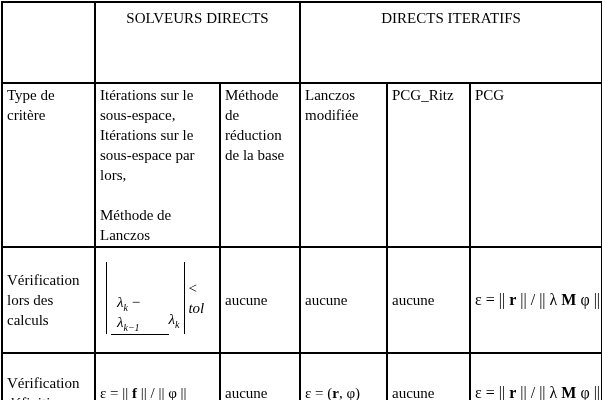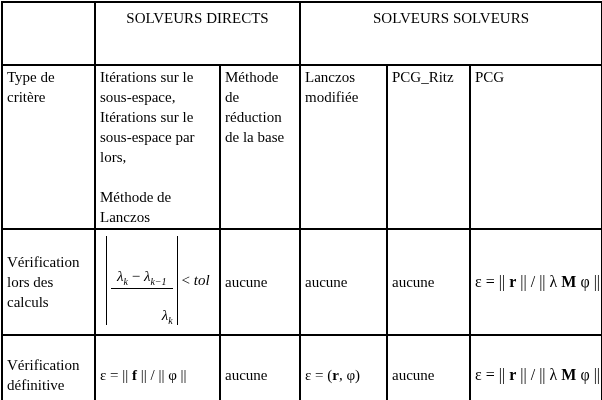--- a/index.html
+++ b/index.html
@@ -47,22 +47,21 @@
   }
   .mathfrac i, .mathfrac sub, .cmp i { font-style: italic; }
   .vbar {
     width: 1px;
     background: #000000;
     align-self: stretch;
     margin: 1px 4px;
   }
   .frac {
     display: inline-flex;
-    flex-direction: column;
-    text-align: right;
+    text-align: left;
     line-height: 19px;
     margin-top: 32px;
   }
   .num { border-bottom: 1px solid #000000; padding: 0 6px 1px 6px; }
   .den { padding-top: 17px; }
   sub { font-size: 10px; line-height: 1; }
   .cmp { }
 </style>
 </head>
 <body>
@@ -71,24 +70,24 @@
   <colgroup>
     <col style="width:93px">
     <col style="width:125px">
     <col style="width:80px">
     <col style="width:87px">
     <col style="width:83px">
     <col style="width:132px">
   </colgroup>
 
   <tbody>
-      <tr style="height:63px">
+      <tr style="height:81px">
     <td></td>
     <td class="hdr" colspan="2">SOLVEURS DIRECTS</td>
-    <td class="hdr" colspan="3">SOLVEURS SOLVEURS</td>
+    <td class="hdr" colspan="3">DIRECTS ITERATIFS</td>
   </tr>
 
   <tr style="height:161px">
     <td class="pre">Type de
 critère</td>
     <td class="pre">Itérations sur le
 sous-espace,
 Itérations sur le
 sous-espace par
 lors,

